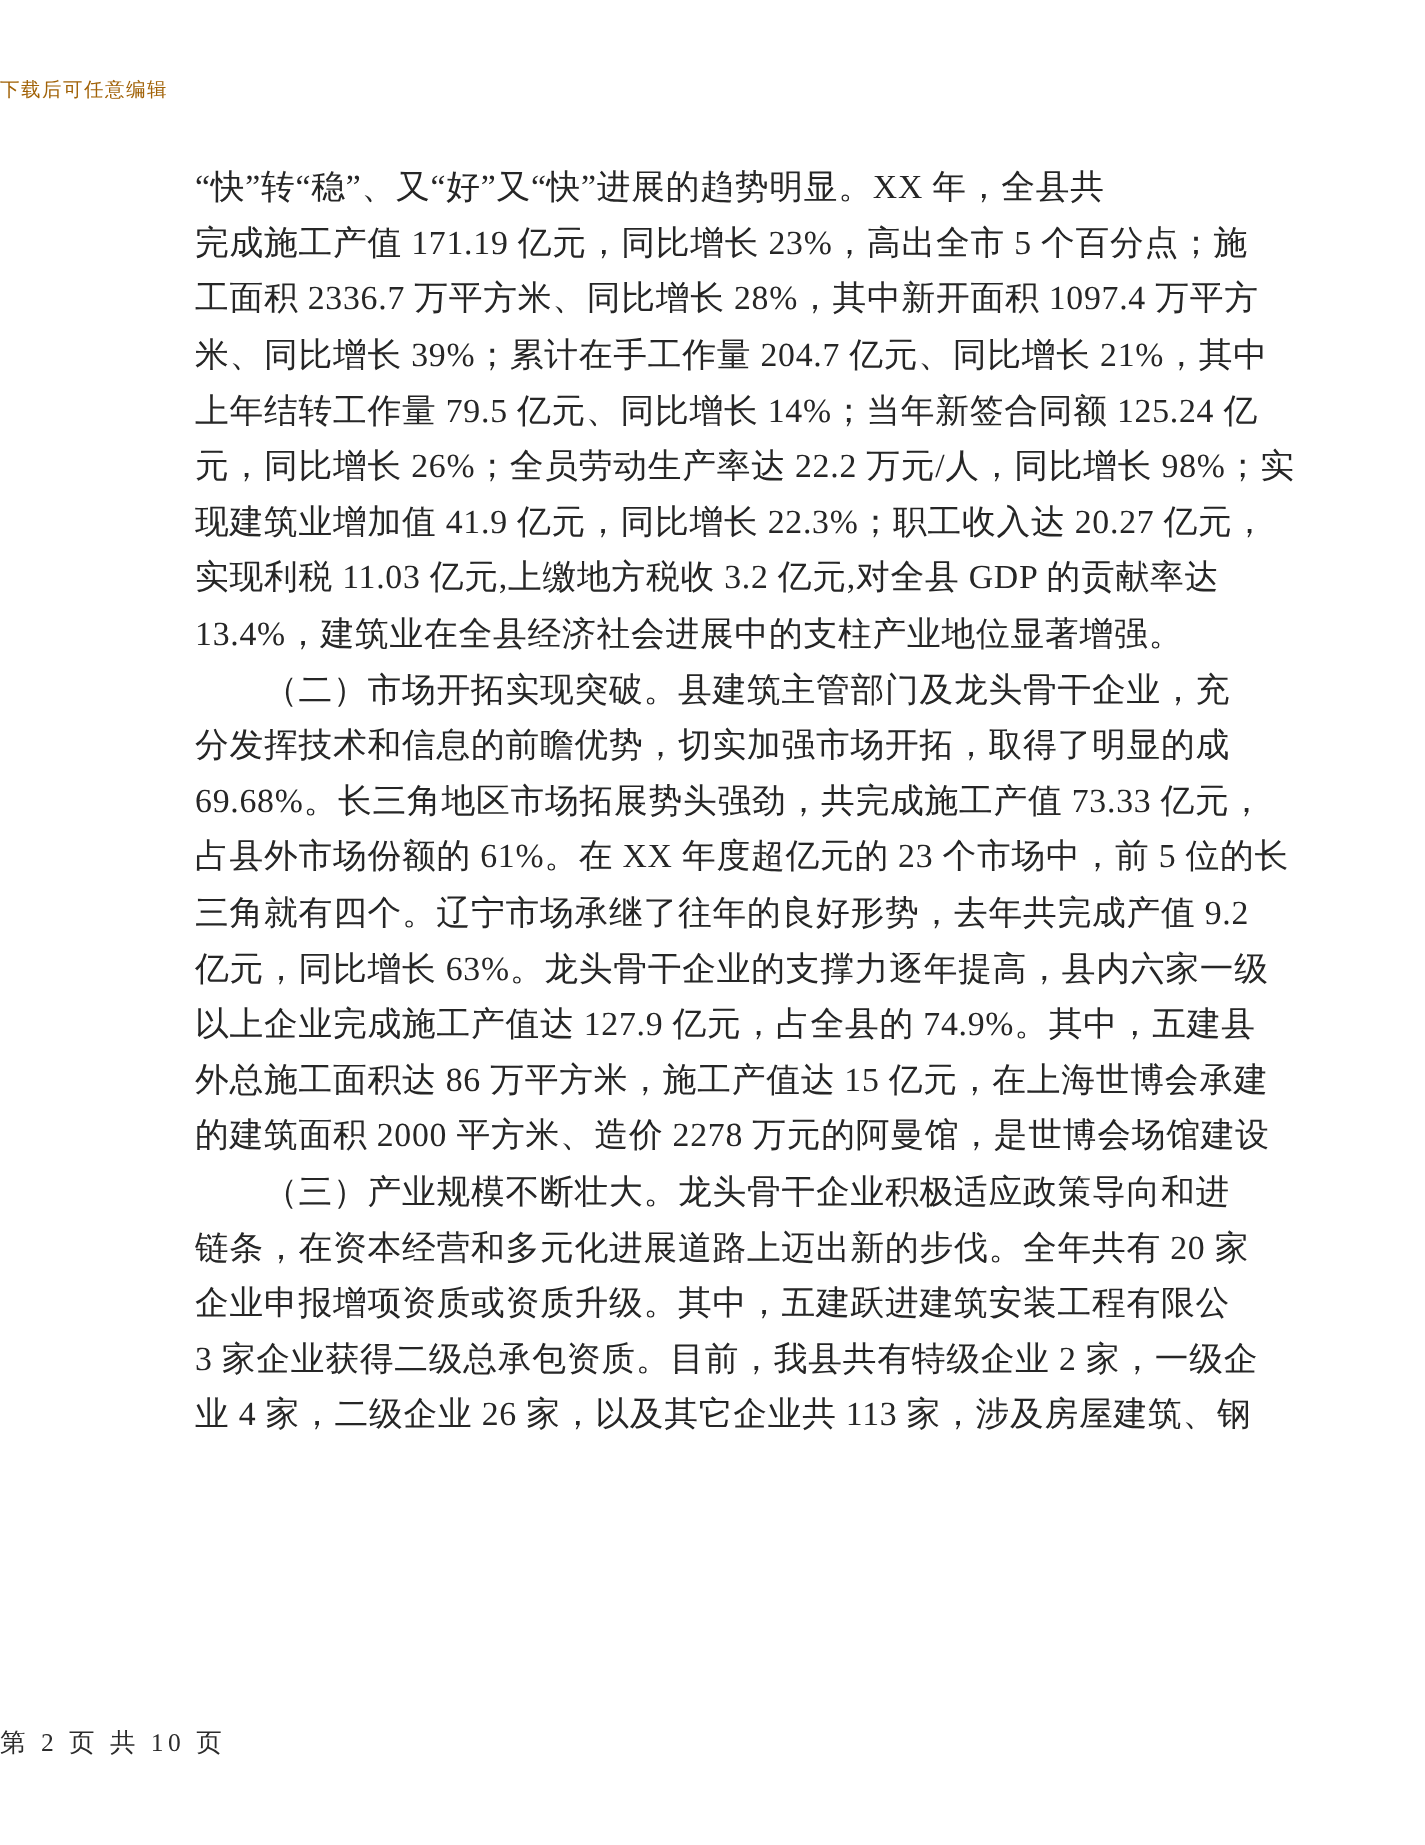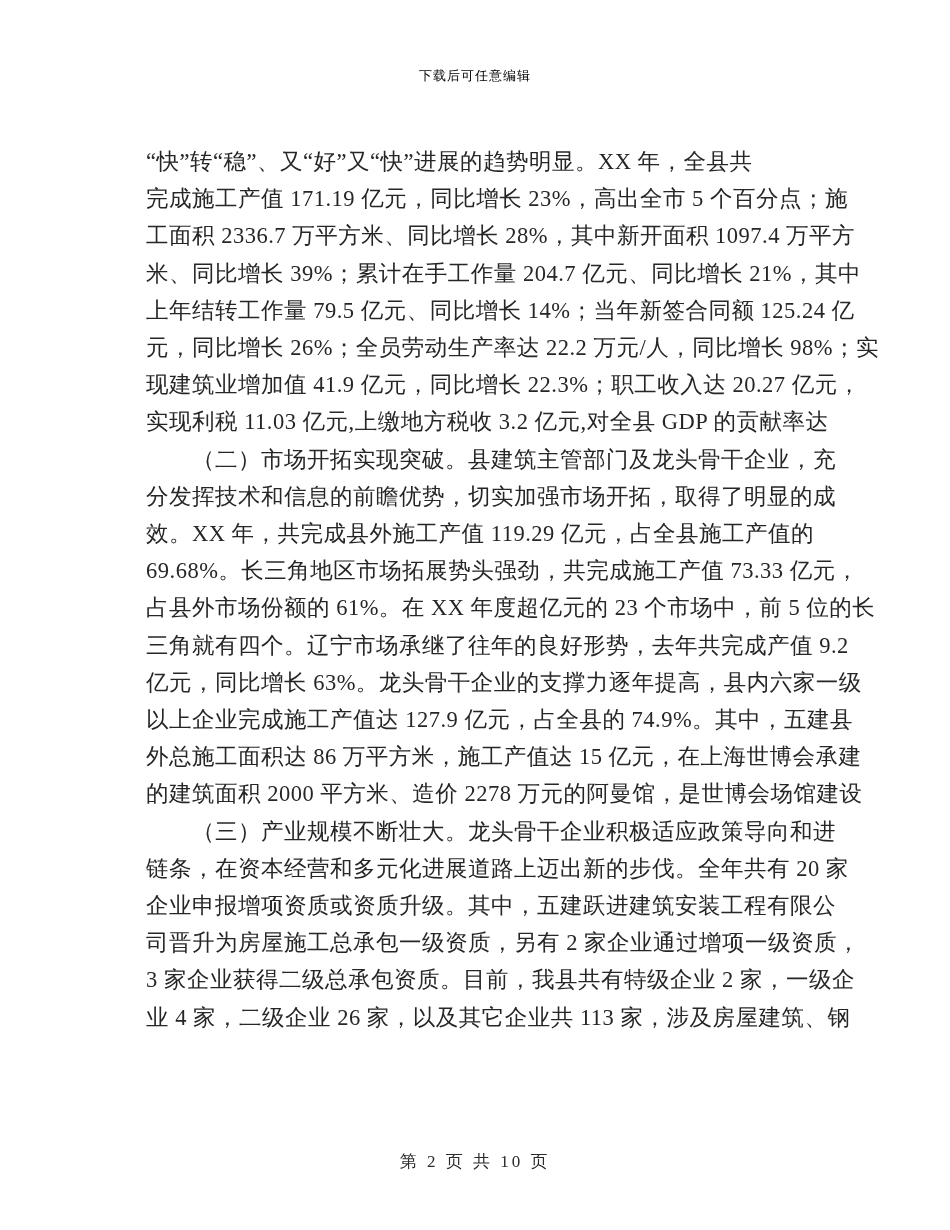--- a/index.html
+++ b/index.html
@@ -10,48 +10,45 @@
   .page {
     position: relative;
     width: 950px;
     height: 1230px;
     background: #ffffff;
     overflow: hidden;
     font-family: "Liberation Serif", "DejaVu Serif", serif;
   }
   .header-note {
     position: absolute;
-    top: 67px;
+    top: 51px;
     left: 0;
     width: 100%;
-    text-align: center;
     font-size: 13px;
     letter-spacing: 1px;
-    color: #000000;
+    color: #a16207;
   }
   .body-block {
     position: absolute;
     top: 106px;
-    left: 146px;
+    left: 130px;
     width: 716px;
-    margin-top: 37px;
   }
   .text-line {
     font-size: 22.5px;
     line-height: 37.2px;
     letter-spacing: 0.5px;
     color: #262626;
     white-space: pre;
   }
   .footer-indicator {
     position: absolute;
     top: 1150px;
     left: 0;
     width: 100%;
-    text-align: center;
     font-size: 17px;
     letter-spacing: 3px;
     color: #2b2b2b;
   }
 </style>
 </head>
 <body>
 
 <div class="page">
 
@@ -59,33 +56,32 @@
 
   <div class="body-block">
     <div class="text-line">“快”转“稳”、又“好”又“快”进展的趋势明显。XX 年，全县共</div>
     <div class="text-line">完成施工产值 171.19 亿元，同比增长 23%，高出全市 5 个百分点；施</div>
     <div class="text-line">工面积 2336.7 万平方米、同比增长 28%，其中新开面积 1097.4 万平方</div>
     <div class="text-line">米、同比增长 39%；累计在手工作量 204.7 亿元、同比增长 21%，其中</div>
     <div class="text-line">上年结转工作量 79.5 亿元、同比增长 14%；当年新签合同额 125.24 亿</div>
     <div class="text-line">元，同比增长 26%；全员劳动生产率达 22.2 万元/人，同比增长 98%；实</div>
     <div class="text-line">现建筑业增加值 41.9 亿元，同比增长 22.3%；职工收入达 20.27 亿元，</div>
     <div class="text-line">实现利税 11.03 亿元,上缴地方税收 3.2 亿元,对全县 GDP 的贡献率达</div>
+    <div class="text-line">13.4%，建筑业在全县经济社会进展中的支柱产业地位显著增强。</div>
     <div class="text-line">　　（二）市场开拓实现突破。县建筑主管部门及龙头骨干企业，充</div>
     <div class="text-line">分发挥技术和信息的前瞻优势，切实加强市场开拓，取得了明显的成</div>
-    <div class="text-line">效。XX 年，共完成县外施工产值 119.29 亿元，占全县施工产值的</div>
     <div class="text-line">69.68%。长三角地区市场拓展势头强劲，共完成施工产值 73.33 亿元，</div>
     <div class="text-line">占县外市场份额的 61%。在 XX 年度超亿元的 23 个市场中，前 5 位的长</div>
     <div class="text-line">三角就有四个。辽宁市场承继了往年的良好形势，去年共完成产值 9.2</div>
     <div class="text-line">亿元，同比增长 63%。龙头骨干企业的支撑力逐年提高，县内六家一级</div>
     <div class="text-line">以上企业完成施工产值达 127.9 亿元，占全县的 74.9%。其中，五建县</div>
     <div class="text-line">外总施工面积达 86 万平方米，施工产值达 15 亿元，在上海世博会承建</div>
     <div class="text-line">的建筑面积 2000 平方米、造价 2278 万元的阿曼馆，是世博会场馆建设</div>
     <div class="text-line">　　（三）产业规模不断壮大。龙头骨干企业积极适应政策导向和进</div>
     <div class="text-line">链条，在资本经营和多元化进展道路上迈出新的步伐。全年共有 20 家</div>
     <div class="text-line">企业申报增项资质或资质升级。其中，五建跃进建筑安装工程有限公</div>
-    <div class="text-line">司晋升为房屋施工总承包一级资质，另有 2 家企业通过增项一级资质，</div>
     <div class="text-line">3 家企业获得二级总承包资质。目前，我县共有特级企业 2 家，一级企</div>
     <div class="text-line">业 4 家，二级企业 26 家，以及其它企业共 113 家，涉及房屋建筑、钢</div>
   </div>
 
   <div class="footer-indicator">第 2 页 共 10 页</div>
 
 </div>
 
 </body></html>

